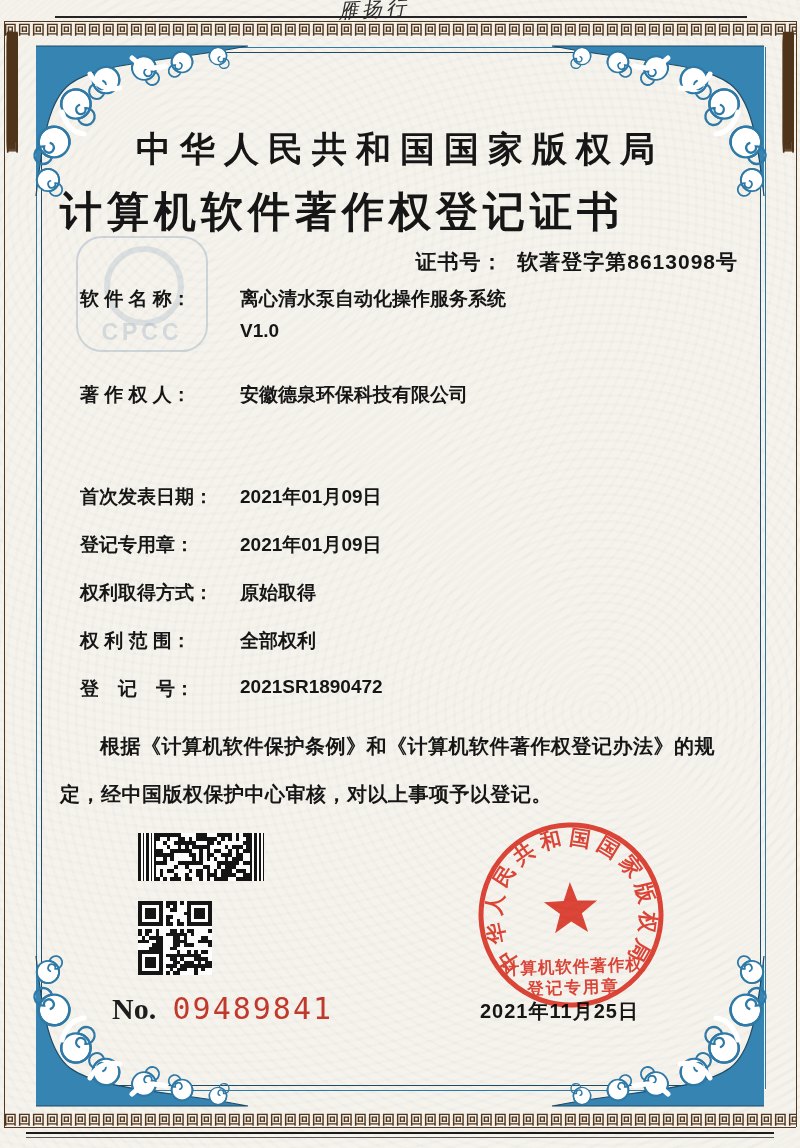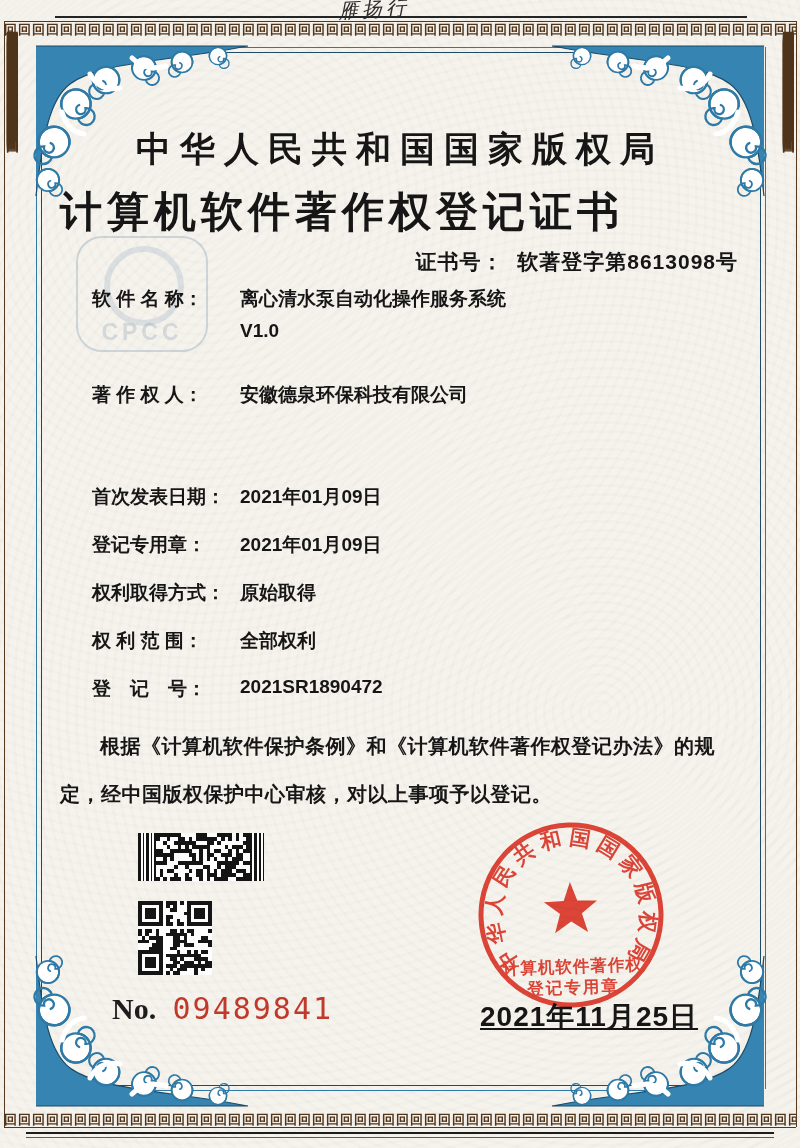--- a/index.html
+++ b/index.html
@@ -54,42 +54,42 @@
   
   .wm{left:76px;top:236px;width:128px;height:112px;border:2px solid rgba(125,155,180,.34);
     border-radius:26px;}
   .wm-circle{position:absolute;left:26px;top:8px;width:68px;height:68px;border-radius:50%;
     border:6px solid rgba(125,155,180,.22);}
   .wm-text{position:absolute;left:0;bottom:4px;width:100%;text-align:center;font-size:23px;
     font-weight:800;color:rgba(125,155,180,.28);letter-spacing:4px;}
 
   
   .row{left:0;width:800px;font-size:19px;font-weight:700;}
-  .row .lab{position:absolute;left:92px;white-space:pre;}
+  .row .lab{position:absolute;left:80px;white-space:pre;}
   .row .val{position:absolute;left:240px;white-space:pre;text-align:right;}
   .val2{position:absolute;left:240px;top:320px;font-size:19px;font-weight:700;}
 
   .statement{left:60px;top:722px;width:686px;font-size:20px;font-weight:600;
     line-height:48px;text-indent:2em;letter-spacing:.5px;}
 
   
   .barcode{left:138px;top:833px;width:126px;height:48px;display:flex;background:#fdfdfd;}
   .bc-left{width:18px;height:100%;background:repeating-linear-gradient(90deg,#141414 0 3px,#fdfdfd 3px 5px,#141414 5px 6px,#fdfdfd 6px 8px);}
   .bc-right{width:14px;height:100%;background:repeating-linear-gradient(90deg,#141414 0 2px,#fdfdfd 2px 4px,#141414 4px 7px,#fdfdfd 7px 9px);}
   .bc-mid{flex:1;display:grid;grid-template-columns:repeat(26,1fr);grid-template-rows:repeat(12,1fr);}
   .bc-mid div.on{background:#141414;}
   .qr{left:138px;top:901px;width:74px;height:74px;display:grid;
     grid-template-columns:repeat(21,1fr);grid-template-rows:repeat(21,1fr);background:#fdfdfd;}
   .qr div.on{background:#151515;}
 
   .serial{left:112px;top:991px;font-size:30px;}
   .serial .no{font-family:"Liberation Serif", serif;font-weight:700;color:#1d1d1d;}
   .serial .num{font-family:"DejaVu Sans Mono", monospace;color:#c0392b;letter-spacing:2px;margin-left:8px;}
 
-  .issue-date{left:480px;top:998px;font-size:28px;font-weight:700;letter-spacing:1px;z-index:4;text-decoration:underline;}
+  .issue-date{left:480px;top:998px;font-size:20px;font-weight:700;letter-spacing:1px;z-index:4;}
   .seal{left:476px;top:820px;width:190px;height:190px;z-index:5;mix-blend-mode:multiply;opacity:.93;transform:rotate(-2deg);}
 </style>
 </head>
 <body>
 
 <div class="abs hand-note">雁扬行</div>
 <div class="abs top-rule"></div>
 
 <div class="abs meander m-top">回回回回回回回回回回回回回回回回回回回回回回回回回回回回回回回回回回回回回回回回回回回回回回回回回回回回回回回回回回回回回回回回回回回回回回回回回回回回回回回回回回回回回回回回回回回回回回回回回回回回回回回回回回回回回回</div>
 <div class="abs meander m-bottom">回回回回回回回回回回回回回回回回回回回回回回回回回回回回回回回回回回回回回回回回回回回回回回回回回回回回回回回回回回回回回回回回回回回回回回回回回回回回回回回回回回回回回回回回回回回回回回回回回回回回回回回回回回回回回回</div>

